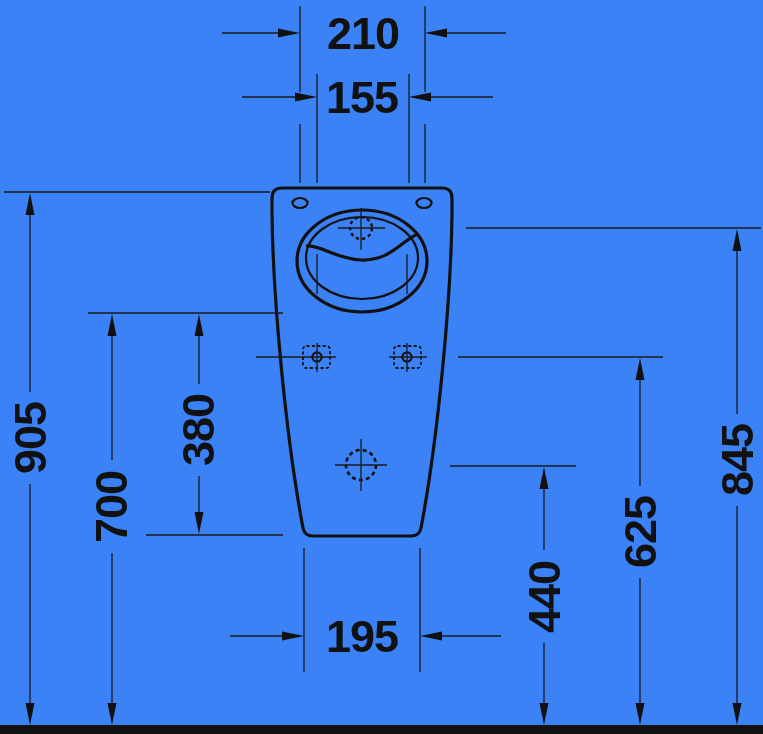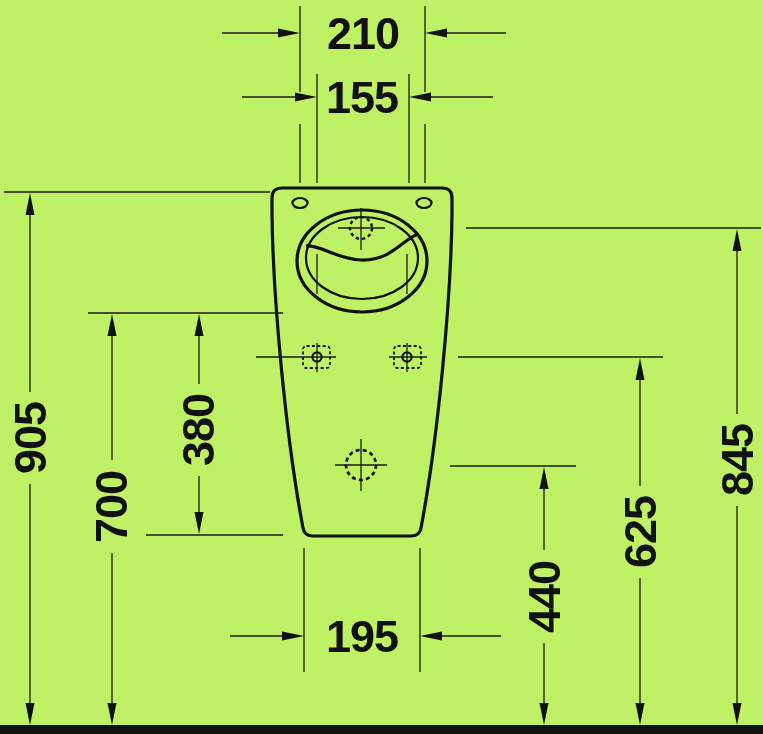--- a/index.html
+++ b/index.html
@@ -4,21 +4,21 @@
 <style>
   html, body {
     margin: 0;
     padding: 0;
     background: #ffffff;
   }
   .stage {
     position: relative;
     width: 763px;
     height: 734px;
-    background: #bef264;
+    background: #3b82f6;
     overflow: hidden;
     font-family: "Liberation Sans", sans-serif;
   }
   svg { display: block; }
   .dim-label {
     font-family: "Liberation Sans", "DejaVu Sans", sans-serif;
     font-weight: 700;
     font-size: 45px;
     letter-spacing: -1px;
     fill: #111111;

